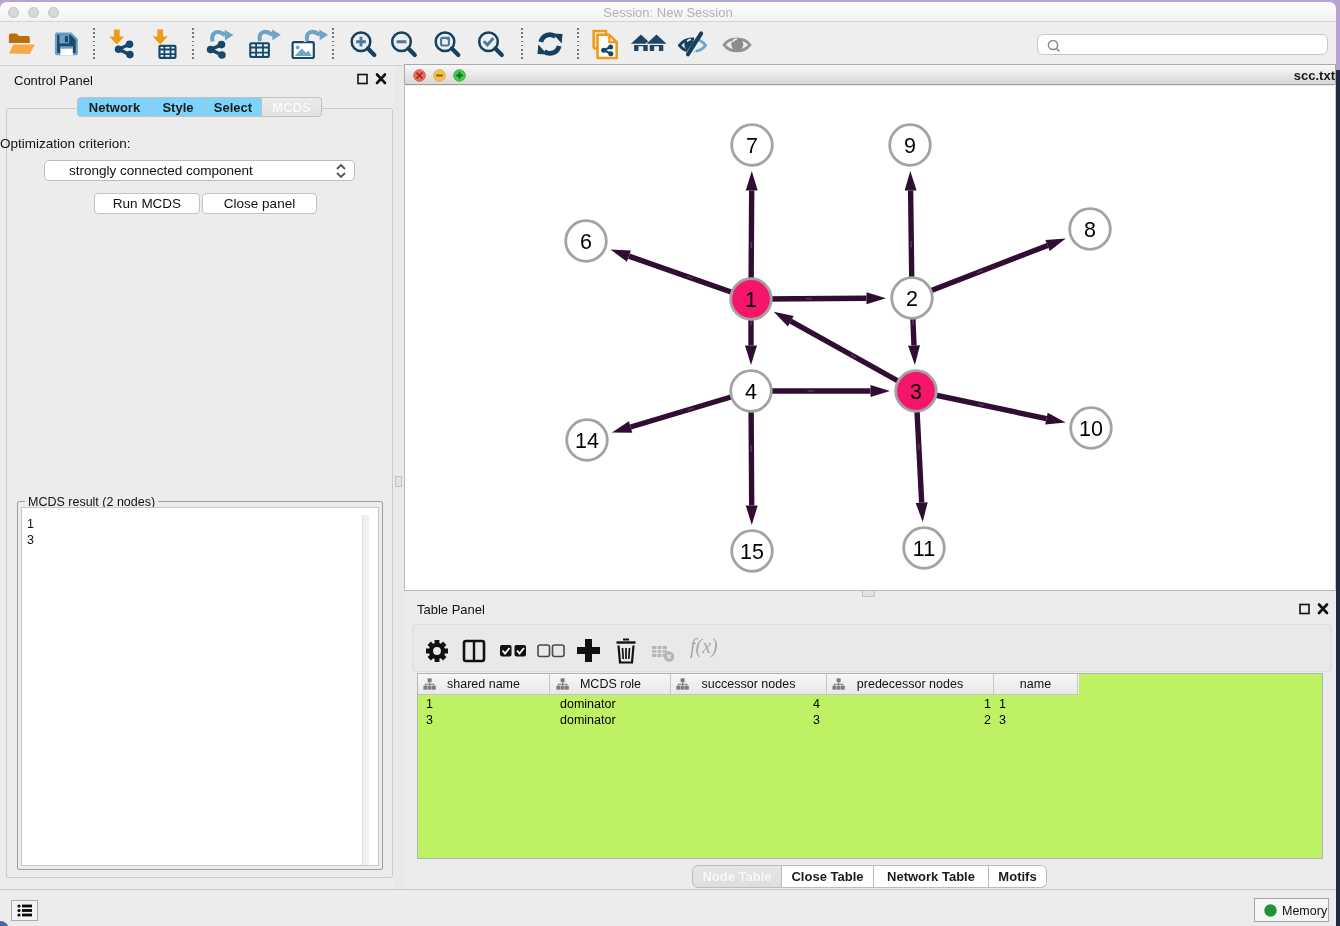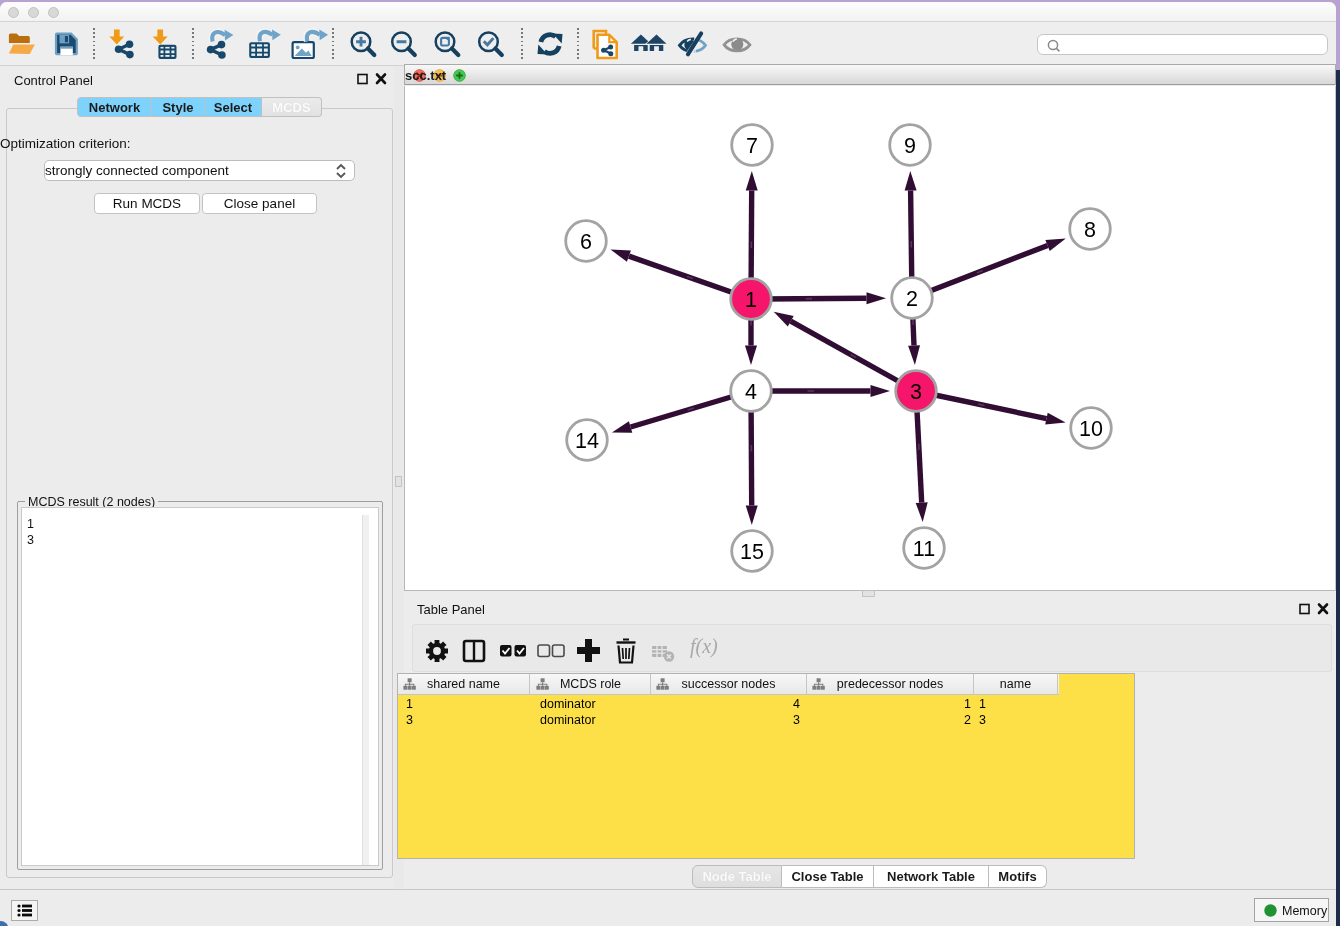--- a/index.html
+++ b/index.html
@@ -15,37 +15,37 @@
 
 #cphead{position:absolute;left:0;top:64px;width:394px;height:30px}
 #cptitle{position:absolute;left:14px;top:7px;font-size:13px;color:#111}
 #cpbody{position:absolute;left:6px;top:106px;width:387px;height:770px;background:#ececec;border:1px solid #c9c9c9;border-radius:3px}
 .tabrow{position:absolute;display:flex}
 .tab{font-size:13px;font-weight:bold;text-align:center;background:#7dd3fc;border:1px solid #c0c0c0;border-left:none;color:#1a1a1a;display:flex;align-items:center;justify-content:center}
 .tab.first{border-left:1px solid #c0c0c0;border-radius:4px 0 0 4px}
 .tab.last{border-radius:0 4px 4px 0}
 .tab.sel{background:linear-gradient(#ebebeb,#e2e2e2);color:#fcfcfc;text-shadow:0 0 1px #d0d0d0}
 #optlabel{position:absolute;left:0;top:134px;width:394px;font-size:13.5px;color:#111}
-#combo{position:absolute;left:44px;top:158px;width:311px;height:21px;background:#fff;border:1px solid #bdbdbd;border-radius:5px;font-size:13.5px;color:#111;line-height:19px;padding-left:0}
+#combo{position:absolute;left:44px;top:158px;width:311px;height:21px;background:#fff;border:1px solid #bdbdbd;border-radius:5px;font-size:13.5px;color:#111;line-height:19px;padding-left:24px}
 .btn{position:absolute;height:21px;background:#fff;border:1px solid #c3c3c3;border-radius:4px;font-size:13.5px;color:#111;text-align:center;line-height:19px}
 #fieldset{position:absolute;left:17px;top:499px;width:366px;height:369px;border:1px solid #9e9e9e;border-radius:2px}
 #fslegend{position:absolute;left:7px;top:-7px;background:#ececec;padding:0 3px;font-size:12.5px;color:#111}
 #fstext{position:absolute;left:3px;top:5px;right:3px;bottom:3px;background:#fff;border:1px solid #c9c9c9;font-size:12.5px;color:#111;line-height:16.3px;padding:8px 0 0 5px}
 #fsscroll{position:absolute;right:9px;top:7px;width:7px;height:350px;background:#f0f0f0;border-left:1px solid #e0e0e0}
 
 #vsplit{position:absolute;left:394px;top:64px;width:10px;height:823px;background:#e9e9e9}
 
 #nwin{position:absolute;left:404px;top:62px;width:932px;height:530px}
 #ntitle{position:absolute;left:0;top:0;width:932px;height:21px;background:linear-gradient(#f8f8f8,#d8d8d8);border:1px solid #aaa;border-bottom:1px solid #9c9c9c;border-radius:1px}
 .mtl{position:absolute;top:3.5px;width:13px;height:13px;border-radius:50%}
 #ncanvas{position:absolute;left:0;top:22px;width:932px;height:505px;background:#fff;border-left:1px solid #b8b8b8;border-right:1px solid #c8c8c8;border-bottom:1px solid #b8b8b8}
 
 #tphead{position:absolute;left:404px;top:596px;width:932px;height:26px}
 #tptoolbar{position:absolute;left:412px;top:622px;width:920px;height:48px;background:#e9e9e9;border:1px solid #dedede;border-radius:3px}
-#tablebox{position:absolute;left:397px;top:671px;width:738px;height:186px;background:#fde047;border:1px solid #b2b2b2}
+#tablebox{position:absolute;left:417px;top:671px;width:906px;height:186px;background:#bef264;border:1px solid #b2b2b2}
 #thead{position:absolute;left:0;top:0;width:661px;height:21px;background:linear-gradient(#f7f7f7,#e8e8e8);border-bottom:1px solid #c4c4c4}
 .hcell{position:absolute;top:0;height:21px;border-right:1px solid #c6c6c6;font-size:12.5px;color:#111}
 .hlabel{position:absolute;top:3px;width:100%;text-align:center}
 .row{position:absolute;left:0;width:660px;height:16px;font-size:12.5px;color:#000}
 .cell{position:absolute;top:1px}
 
 #btabs{position:absolute;left:692px;top:863px;display:flex;height:23px}
 .btab{font-size:13px;font-weight:bold;background:#fff;border:1px solid #bcbcbc;border-left:none;color:#1a1a1a;display:flex;align-items:center;justify-content:center}
 .btab.first{border-left:1px solid #bcbcbc;border-radius:6px 0 0 6px}
 .btab.last{border-radius:0 6px 6px 0}
@@ -54,20 +54,21 @@
 #statusbar{position:absolute;left:0;top:887px;width:1336px;height:37px;background:#ececec;border-top:1px solid #c8c8c8}
 #listbtn{position:absolute;left:11px;top:10px;width:27px;height:21px;background:#f4f4f4;border:1px solid #ababab}
 #membtn{position:absolute;left:1254px;top:8px;width:75px;height:24px;background:#f6f6f6;border:1px solid #a4a4a4;font-size:12.5px;color:#111}
 </style></head><body>
 <div id="navy"></div>
 <div id="win">
   <div id="titlebar">
     <div class="tl" style="left:7.5px"></div>
     <div class="tl" style="left:27.5px"></div>
     <div class="tl" style="left:47.5px"></div>
+    <div id="wtitle">Session: New Session</div>
   </div>
   <div id="toolbar">
     <div class="tsep" style="left:93px"></div>
     <div class="tsep" style="left:192px"></div>
     <div class="tsep" style="left:332px"></div>
     <div class="tsep" style="left:521px"></div>
     <div class="tsep" style="left:577px"></div>
     <svg class="abs" style="left:0;top:0" width="780" height="44" viewBox="0 0 780 44">
         <g transform="translate(21.5,22)">
           <path d="M-12.6,-1 L-12.6,-9 a1.6,1.6 0 0 1 1.6,-1.6 L-5,-10.6 L-2.4,-8 L6.7,-8 a1.6,1.6 0 0 1 1.6,1.6 L8.3,-1 Z" fill="#b96f0d"></path>
@@ -261,21 +262,21 @@
           <path d="M4,4 L9,9 M9,4 L4,9" stroke="#9d2b20" stroke-width="1.7" stroke-linecap="round"></path>
         </svg>
       <svg class="mtl" style="left:28px" width="13" height="13" viewBox="0 0 13 13">
           <circle cx="6.5" cy="6.5" r="6" fill="#f5bf4f" stroke="#dda73c" stroke-width="0.8"></circle>
           <line x1="3.2" y1="6.5" x2="9.8" y2="6.5" stroke="#93591c" stroke-width="1.8"></line>
         </svg>
       <svg class="mtl" style="left:48px" width="13" height="13" viewBox="0 0 13 13">
           <circle cx="6.5" cy="6.5" r="6" fill="#4cc254" stroke="#35ae3e" stroke-width="0.8"></circle>
           <path d="M3.2,6.5 L9.8,6.5 M6.5,3.2 L6.5,9.8" stroke="#0f6e18" stroke-width="1.8"></path>
         </svg>
-      <div style="position:absolute;left:0;top:3px;width:930px;text-align:left;font-size:13px;font-weight:bold;color:#1a1a1a">scc.txt</div>
+      <div style="position:absolute;left:0;top:3px;width:930px;text-align:right;font-size:13px;font-weight:bold;color:#1a1a1a">scc.txt</div>
     </div>
     <div id="ncanvas"></div>
     <svg class="abs" style="left:1px;top:22px" width="930" height="505" viewBox="404 85 930 505" font-family="'Liberation Sans',sans-serif">
         <line x1="750" y1="298" x2="750.7" y2="189.5" stroke="#310d33" stroke-width="5.4"></line>
 <polygon points="750.8,170.0 756.7,189.5 744.7,189.5" fill="#310d33"></polygon>
 <line x1="750.3" y1="246.9" x2="750.4" y2="240.5" stroke="#56355a" stroke-width="1.6"></line>
 <line x1="750" y1="298" x2="627.9" y2="255.1" stroke="#310d33" stroke-width="5.4"></line>
 <polygon points="609.5,248.6 629.9,249.4 625.9,260.7" fill="#310d33"></polygon>
 <line x1="692.0" y1="277.6" x2="685.9" y2="275.5" stroke="#56355a" stroke-width="1.6"></line>
 <line x1="750" y1="298" x2="865.5" y2="297.3" stroke="#310d33" stroke-width="5.4"></line>

